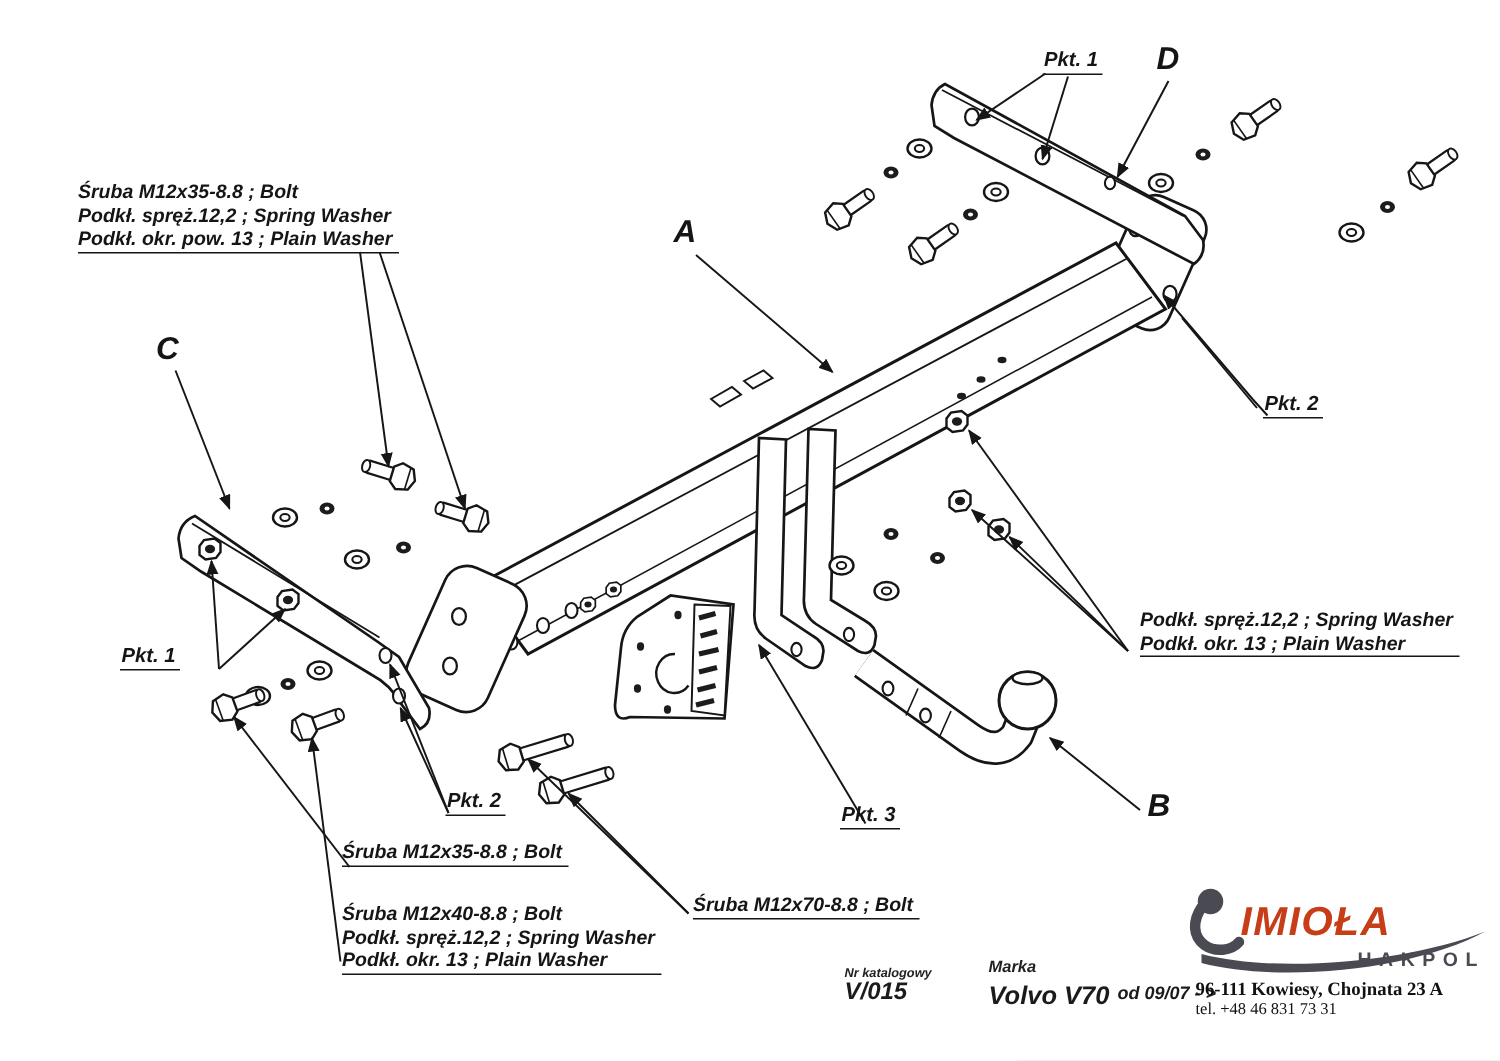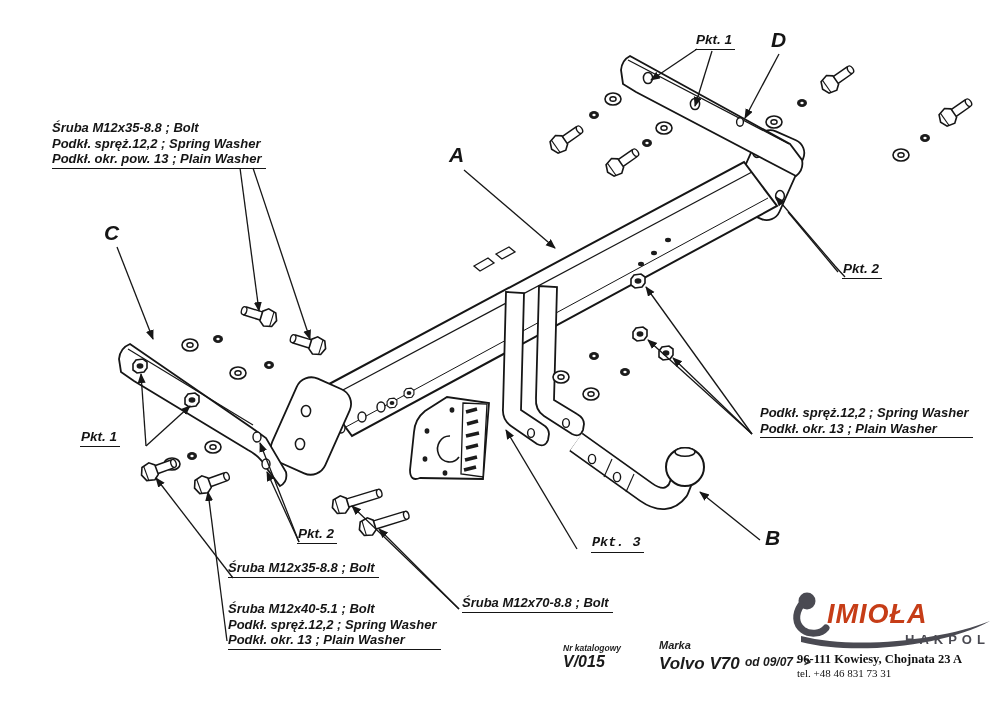--- a/index.html
+++ b/index.html
@@ -222,34 +222,34 @@
   <div class="co" style="left:760px;top:405px;">
     <span class="ln">Podkł. spręż.12,2 ; Spring Washer</span>
     <span class="ln">Podkł. okr. 13 ; Plain Washer</span>
   </div>
 
   <div class="co" style="left:228px;top:560px;">
     <span class="ln">Śruba M12x35-8.8 ;  Bolt</span>
   </div>
 
   <div class="co" style="left:228px;top:601px;">
-    <span class="ln">Śruba M12x40-5.1 ;  Bolt</span>
+    <span class="ln">Śruba M12x40-8.8 ;  Bolt</span>
     <span class="ln">Podkł. spręż.12,2 ; Spring Washer</span>
     <span class="ln">Podkł. okr. 13 ; Plain Washer</span>
   </div>
 
   <div class="co" style="left:462px;top:595px;">
     <span class="ln">Śruba M12x70-8.8 ;  Bolt</span>
   </div>
 
   <div class="pkt" style="left:695px;top:32px;">Pkt. 1</div>
   <div class="pkt" style="left:80px;top:429px;">Pkt. 1</div>
   <div class="pkt" style="left:297px;top:526px;">Pkt. 2</div>
   <div class="pkt" style="left:842px;top:261px;">Pkt. 2</div>
-  <div class="pkt" style="left:591px;top:535px;font-family:Liberation Mono, monospace;">Pkt. 3</div>
+  <div class="pkt" style="left:560px;top:535px;">Pkt. 3</div>
 
   <div class="part" style="left:449px;top:143px;">A</div>
   <div class="part" style="left:765px;top:526px;">B</div>
   <div class="part" style="left:104px;top:221px;">C</div>
   <div class="part" style="left:771px;top:28px;">D</div>
 
   <div class="tb-small" style="left:563px;top:643px;">Nr katalogowy</div>
   <div class="tb-big" style="left:563px;top:653px;">V/015</div>
   <div class="tb-med" style="left:659px;top:639px;">Marka</div>
   <div class="tb-big" style="left:659px;top:654px;font-size:17px;">Volvo V70</div>

